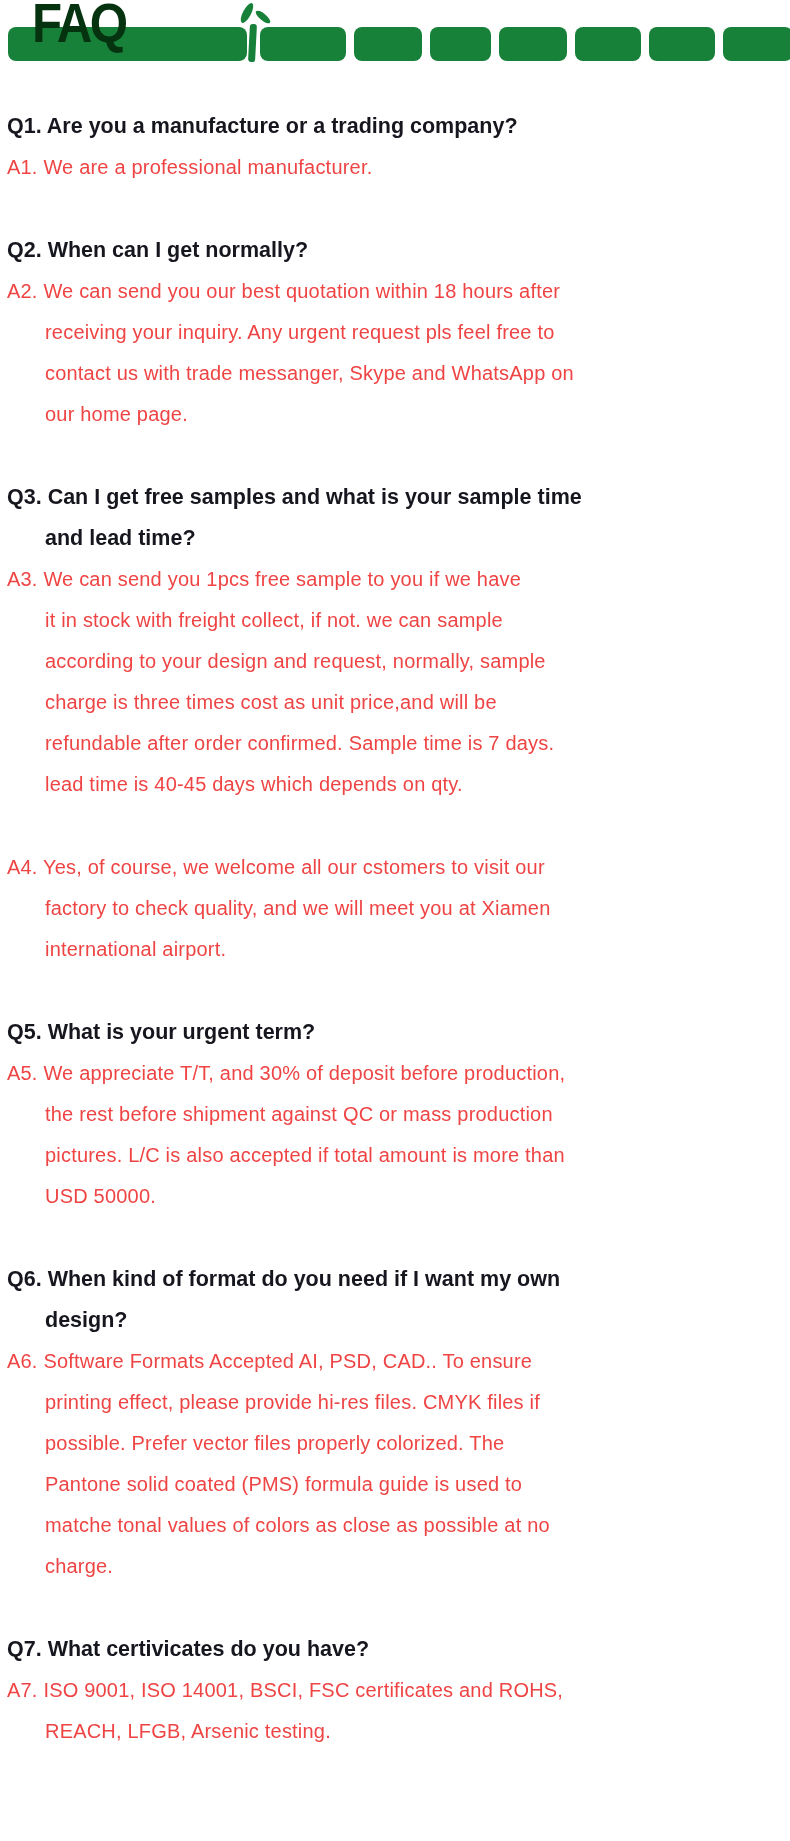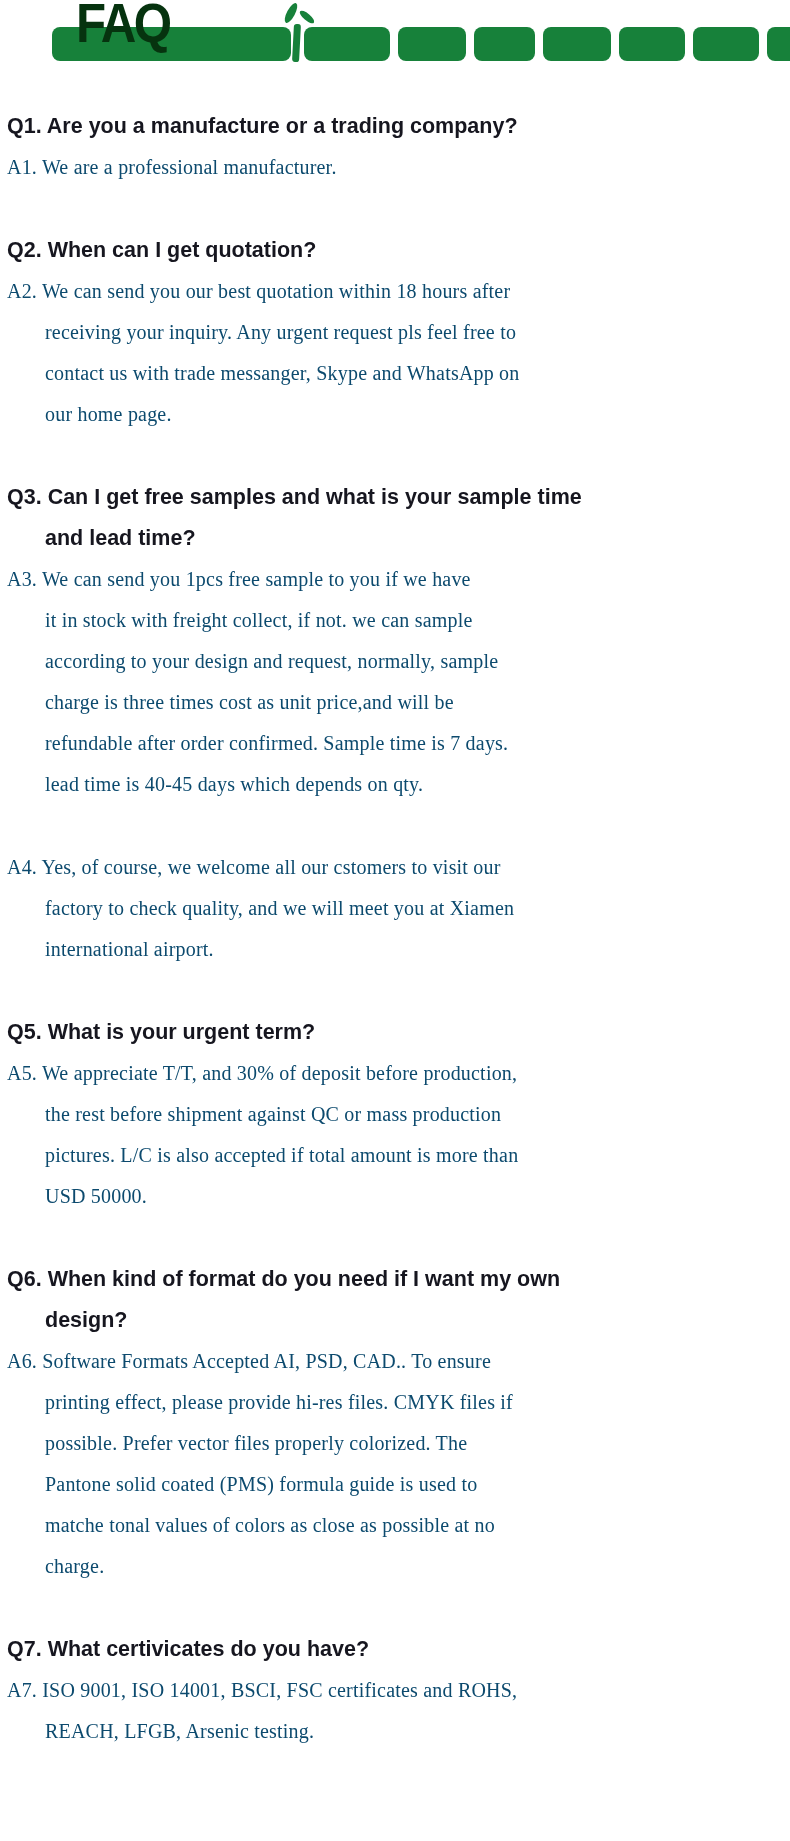--- a/index.html
+++ b/index.html
@@ -12,21 +12,20 @@
     min-height: 1841px;
     font-family: "DejaVu Sans", sans-serif;
     overflow-x: hidden;
   }
 
   
   .header {
     position: relative;
     width: 679px;
     height: 66px;
-    margin-left: 44px;
   }
   .bamboo-svg {
     position: absolute;
     left: 0;
     top: 0;
     display: block;
   }
   .faq-title {
     position: absolute;
     left: 32px;
@@ -55,23 +54,23 @@
     font-family: "Liberation Sans", sans-serif;
     font-size: 21.5px;
     font-weight: bold;
     color: #16161f;
     line-height: 41px;
     white-space: pre-line;
     padding-left: 38px;
     text-indent: -38px;
   }
   .answer {
-    font-family: Liberation Serif, serif;
+    font-family: Liberation Sans, sans-serif;
     font-size: 20px;
-    color: #0c4a6e;
+    color: #ef4444;
     line-height: 41px;
     letter-spacing: 0.2px;
     white-space: pre-line;
     padding-left: 38px;
     text-indent: -38px;
   }
 </style>
 </head>
 <body>
 
@@ -99,21 +98,21 @@
 </div>
 
 <div class="content">
 
   <div class="faq-section">
     <div class="question">Q1. Are you a manufacture or a trading company?</div>
     <div class="answer">A1. We are a professional manufacturer.</div>
   </div>
 
   <div class="faq-section">
-    <div class="question">Q2. When can I get quotation?</div>
+    <div class="question">Q2. When can I get normally?</div>
     <div class="answer">A2. We can send you our best quotation within 18 hours after
 receiving your inquiry. Any urgent request pls feel free to
 contact us with trade messanger, Skype and WhatsApp on
 our home page.</div>
   </div>
 
   <div class="faq-section">
     <div class="question">Q3. Can I get free samples and what is your sample time
 and lead time?</div>
     <div class="answer">A3. We can send you 1pcs free sample to you if we have

